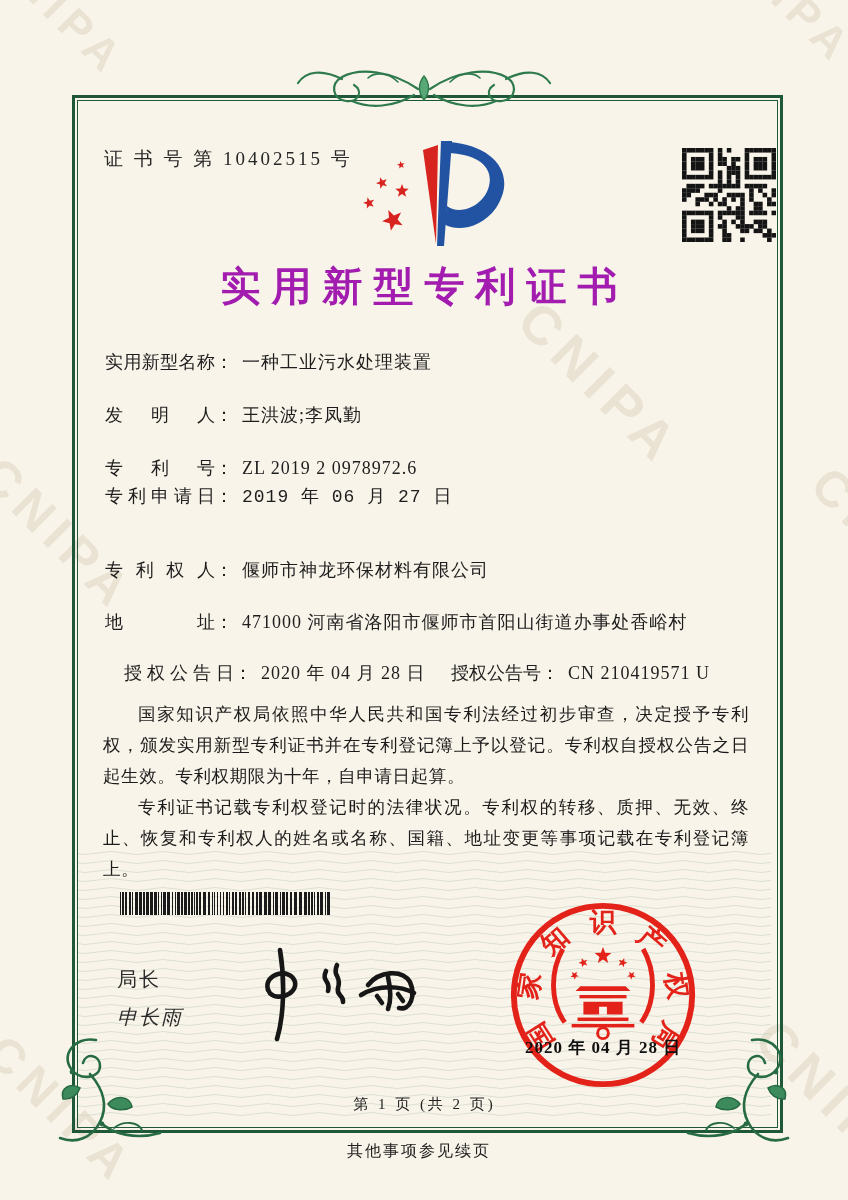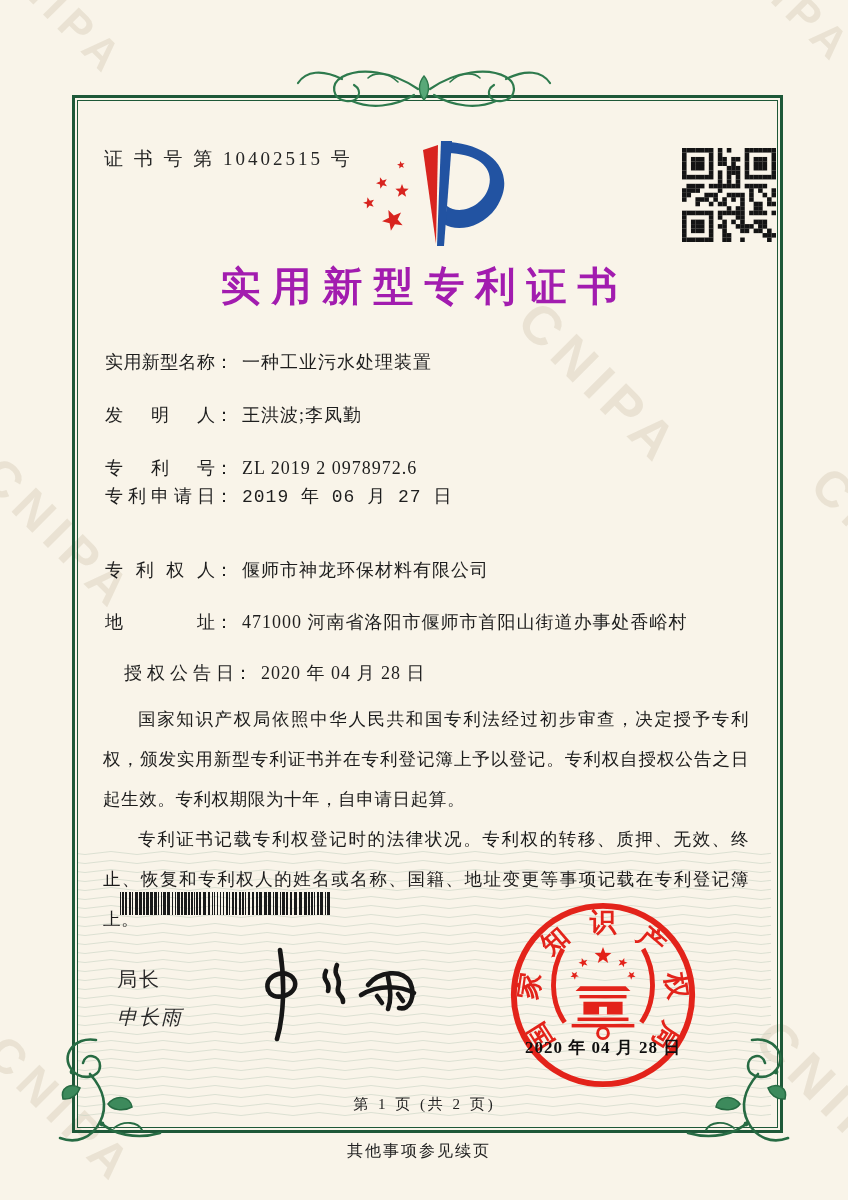--- a/index.html
+++ b/index.html
@@ -34,21 +34,21 @@
   .logo{left:338px;top:134px;width:190px;height:118px;z-index:5;}
   .qr{left:682px;top:148px;width:94px;height:94px;z-index:5;}
   .title{
     left:72px;top:259px;width:705px;text-align:center;
     font-size:40px;font-weight:700;letter-spacing:11px;color:#a21caf;z-index:5;
   }
   .field{position:absolute;left:105px;width:645px;font-size:18px;color:#1e1e1e;z-index:5;white-space:nowrap;}
   .flabel{display:inline-block;width:110px;text-align:justify;text-align-last:justify;vertical-align:bottom;}
   .fvalue{margin-left:9px;letter-spacing:1px;}
   .fpair2{position:absolute;left:327px;top:0;}
-  .paras{left:103px;top:699px;width:646px;font-size:17.5px;line-height:40px;color:#1b1b1b;text-align:justify;z-index:5;}
+  .paras{left:103px;top:699px;width:646px;font-size:17.5px;line-height:31px;color:#1b1b1b;text-align:justify;z-index:5;}
   .paras p{margin:0;text-indent:2em;letter-spacing:.6px;}
   .barcode{left:120px;top:892px;width:215px;height:23px;z-index:5;}
   .signer{left:117px;z-index:6;font-family:"Liberation Sans","DejaVu Sans",sans-serif;
     font-size:20px;color:#2b2b2b;letter-spacing:2px;}
   .signature{left:238px;top:938px;width:215px;height:110px;z-index:6;}
   .seal{left:505px;top:897px;width:196px;height:196px;z-index:6;}
   .seal-date{left:516px;top:1036px;width:174px;text-align:center;font-size:17px;
     font-weight:700;color:#101010;letter-spacing:1px;z-index:7;white-space:nowrap;}
   .page-num{left:72px;top:1095px;width:705px;text-align:center;font-size:15px;
     letter-spacing:3px;color:#222;z-index:5;}
@@ -388,21 +388,21 @@
 
 <div class="abs title">实用新型专利证书</div>
 
 <div id="fields">
     <div class="field" style="top: 350px;"><span class="flabel">实用新型名称</span><span>：</span><span class="fvalue">一种工业污水处理装置</span></div>
     <div class="field" style="top: 403px;"><span class="flabel">发明人</span><span>：</span><span class="fvalue">王洪波;李凤勤</span></div>
     <div class="field" style="top: 456px;"><span class="flabel">专利号</span><span>：</span><span class="fvalue">ZL 2019 2 0978972.6</span></div>
     <div class="field" style="top: 484px; font-family: Liberation Mono, monospace;"><span class="flabel">专利申请日</span><span>：</span><span class="fvalue">2019 年 06 月 27 日</span></div>
     <div class="field" style="top: 558px;"><span class="flabel">专利权人</span><span>：</span><span class="fvalue">偃师市神龙环保材料有限公司</span></div>
     <div class="field" style="top: 610px;"><span class="flabel">地址</span><span>：</span><span class="fvalue">471000 河南省洛阳市偃师市首阳山街道办事处香峪村</span></div>
-    <div class="field" style="top: 661px; margin-left: 19px;"><span class="flabel">授权公告日</span><span>：</span><span class="fvalue">2020 年 04 月 28 日</span></div>
+    <div class="field" style="top: 661px; margin-left: 19px;"><span class="flabel">授权公告日</span><span>：</span><span class="fvalue">2020 年 04 月 28 日</span><span class="fpair2"><span>授权公告号：</span><span class="fvalue">CN 210419571 U</span></span></div>
   </div>
 
 <div class="abs paras" id="paras">
     <p>国家知识产权局依照中华人民共和国专利法经过初步审查，决定授予专利权，颁发实用新型专利证书并在专利登记簿上予以登记。专利权自授权公告之日起生效。专利权期限为十年，自申请日起算。</p>
     <p>专利证书记载专利权登记时的法律状况。专利权的转移、质押、无效、终止、恢复和专利权人的姓名或名称、国籍、地址变更等事项记载在专利登记簿上。</p>
   </div>
 
 <svg class="abs barcode" id="barcode-svg" viewBox="0 0 215 23" preserveAspectRatio="none">
     <rect x="0" y="0" width="1" height="23" fill="#1a1a1a"></rect>
     <rect x="2" y="0" width="2" height="23" fill="#1a1a1a"></rect>

